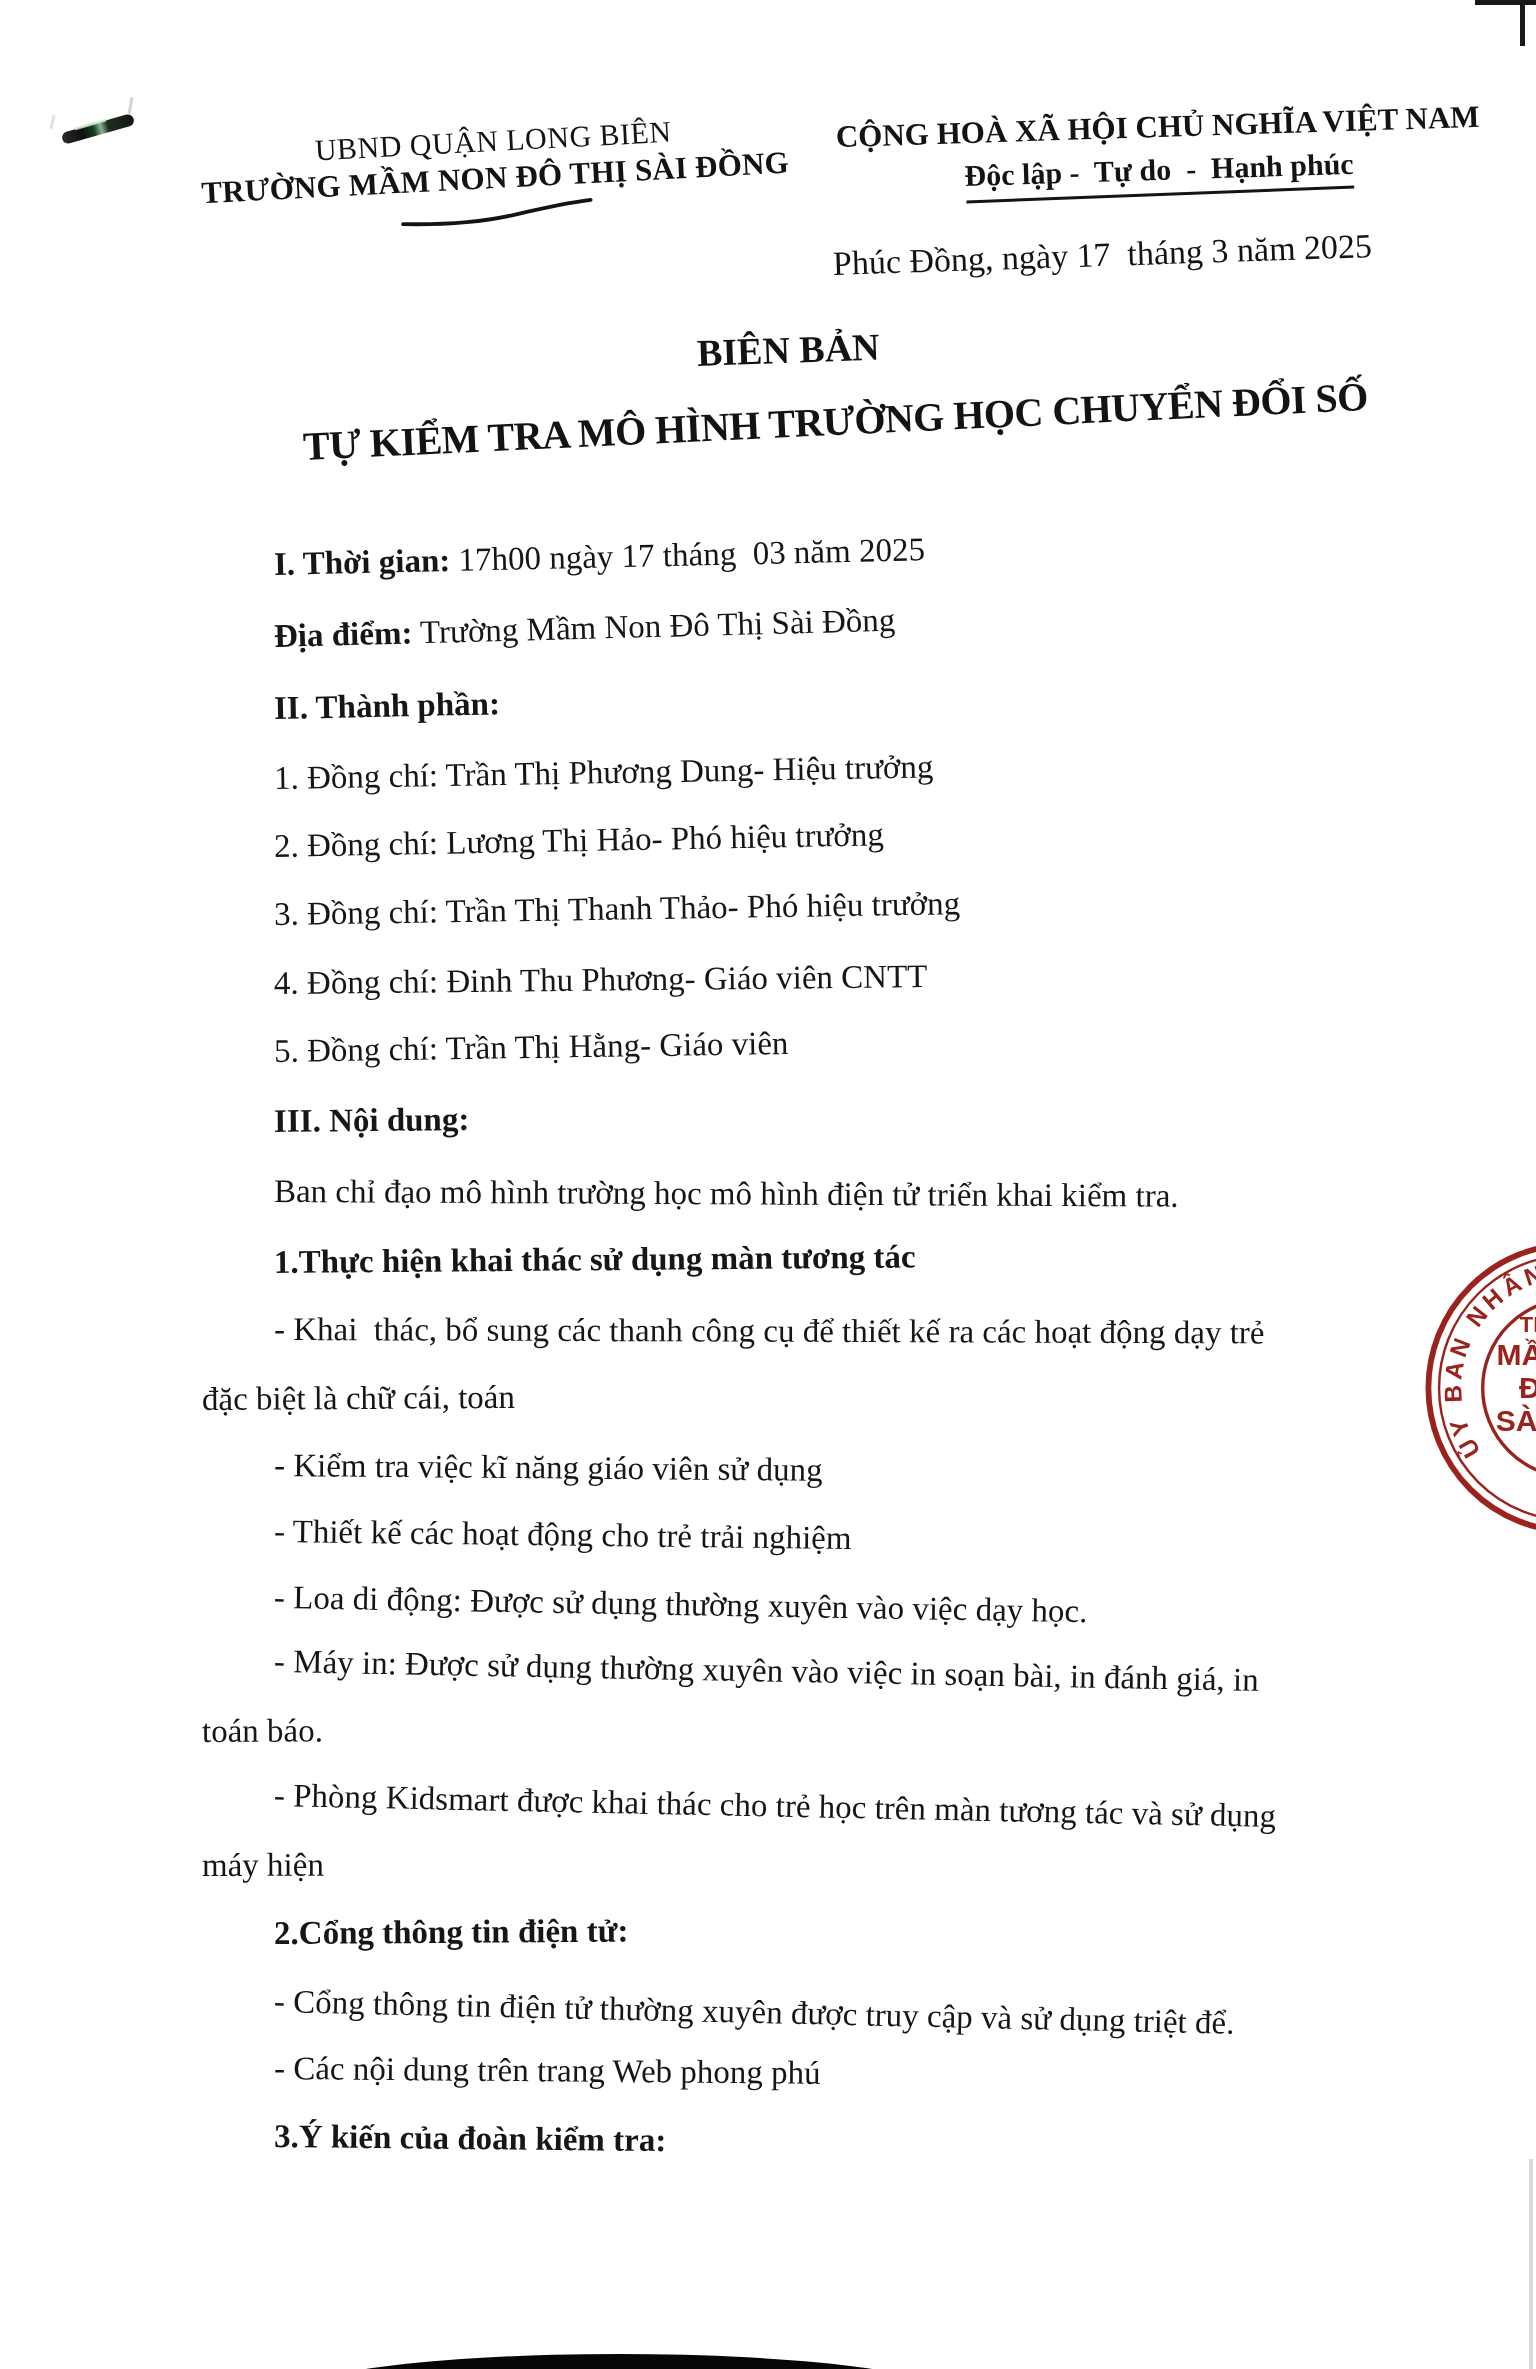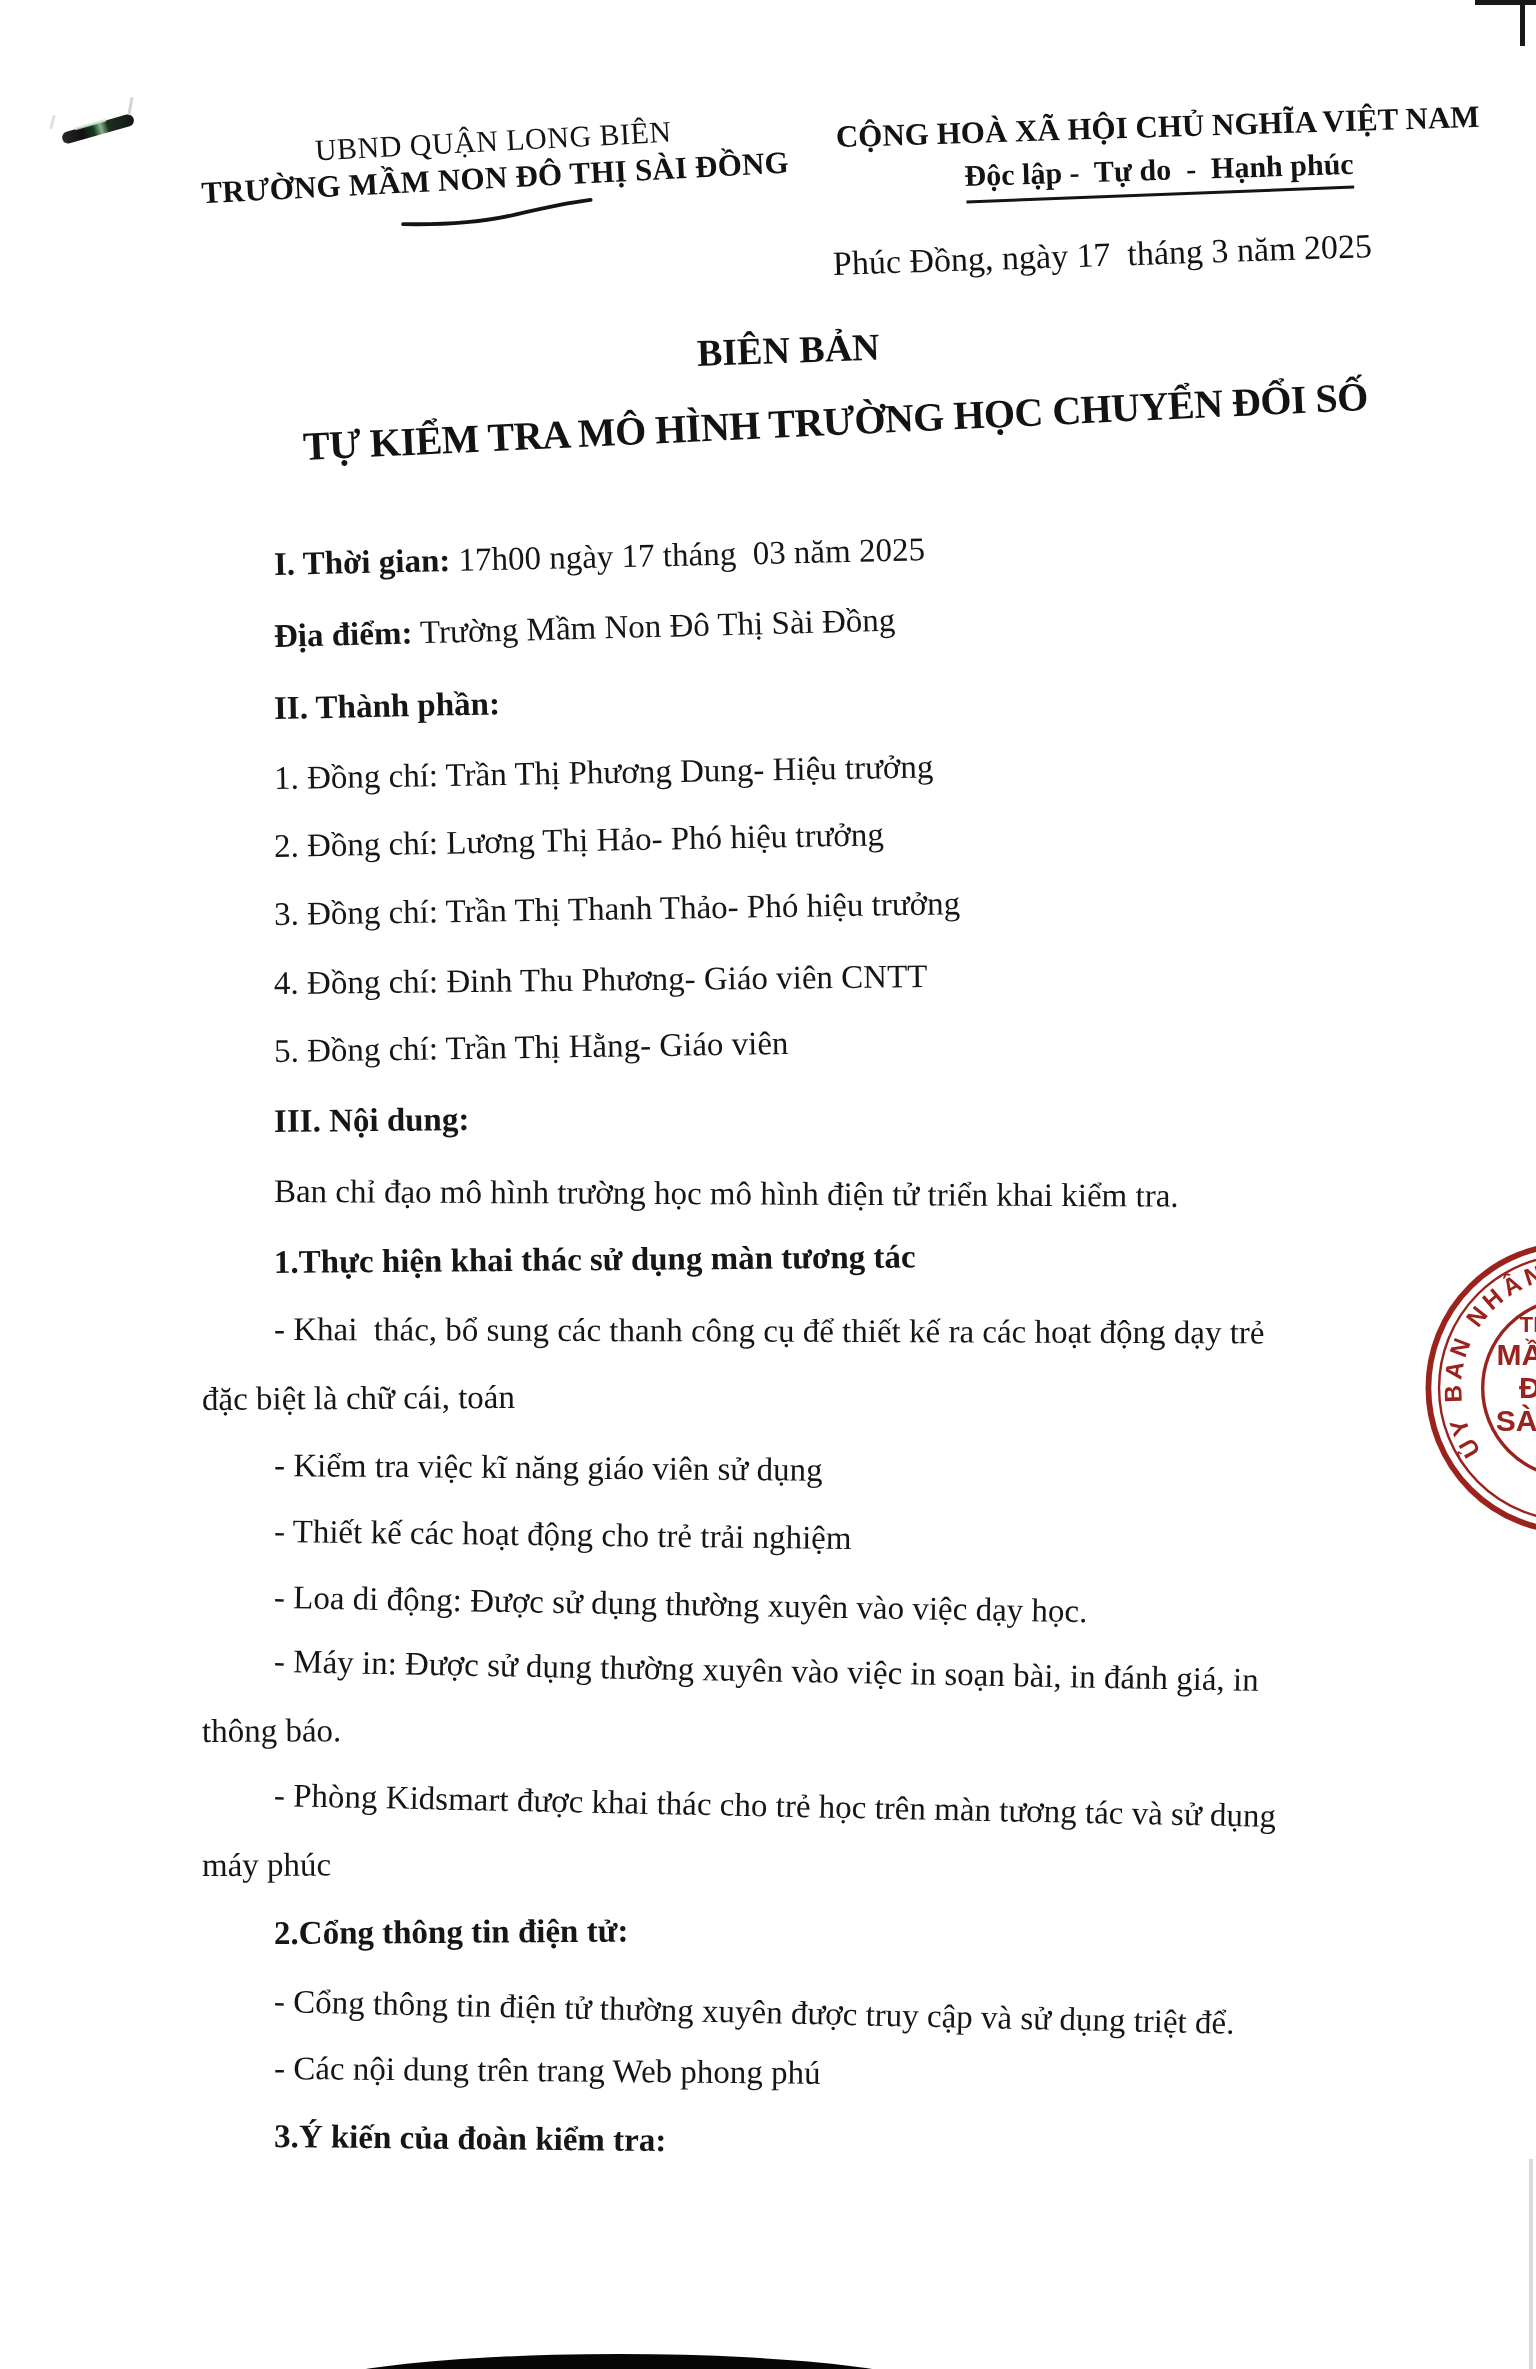--- a/index.html
+++ b/index.html
@@ -122,23 +122,23 @@
   <div class="line" style="left:274px;top:1032px;transform:rotate(-0.9deg)"><span>5. Đồng chí: Trần Thị Hằng- Giáo viên</span></div>
   <div class="line" style="left:274px;top:1102px;transform:rotate(-0.6deg)"><span class="b">III. Nội dung:</span></div>
   <div class="line" style="left:274px;top:1172px;transform:rotate(0.3deg)"><span>Ban chỉ đạo mô hình trường học mô hình điện tử triển khai kiểm tra.</span></div>
   <div class="line" style="left:274px;top:1243px;transform:rotate(-0.5deg)"><span class="b">1.Thực hiện khai thác sử dụng màn tương tác</span></div>
   <div class="line" style="left:274px;top:1310px;transform:rotate(0.2deg)"><span>- Khai  thác, bổ sung các thanh công cụ để thiết kế ra các hoạt động dạy trẻ</span></div>
   <div class="line" style="left:202px;top:1380px;transform:rotate(-0.4deg)"><span>đặc biệt là chữ cái, toán</span></div>
   <div class="line" style="left:274px;top:1446px;transform:rotate(0.5deg)"><span>- Kiểm tra việc kĩ năng giáo viên sử dụng</span></div>
   <div class="line" style="left:274px;top:1512px;transform:rotate(0.7deg)"><span>- Thiết kế các hoạt động cho trẻ trải nghiệm</span></div>
   <div class="line" style="left:274px;top:1578px;transform:rotate(1deg)"><span>- Loa di động: Được sử dụng thường xuyên vào việc dạy học.</span></div>
   <div class="line" style="left:274px;top:1642px;transform:rotate(1.1deg)"><span>- Máy in: Được sử dụng thường xuyên vào việc in soạn bài, in đánh giá, in</span></div>
-  <div class="line" style="left:202px;top:1712px;transform:rotate(-0.3deg)"><span>thông báo.</span></div>
+  <div class="line" style="left:202px;top:1712px;transform:rotate(-0.3deg)"><span>toán báo.</span></div>
   <div class="line" style="left:274px;top:1776px;transform:rotate(1.2deg)"><span>- Phòng Kidsmart được khai thác cho trẻ học trên màn tương tác và sử dụng</span></div>
-  <div class="line" style="left:202px;top:1846px;transform:rotate(-0.2deg)"><span>máy phúc</span></div>
+  <div class="line" style="left:202px;top:1846px;transform:rotate(-0.2deg)"><span>máy hiện</span></div>
   <div class="line" style="left:274px;top:1914px;transform:rotate(-0.4deg)"><span class="b">2.Cổng thông tin điện tử:</span></div>
   <div class="line" style="left:274px;top:1982px;transform:rotate(1.3deg)"><span>- Cổng thông tin điện tử thường xuyên được truy cập và sử dụng triệt để.</span></div>
   <div class="line" style="left:274px;top:2049px;transform:rotate(0.5deg)"><span>- Các nội dung trên trang Web phong phú</span></div>
   <div class="line" style="left:274px;top:2117px;transform:rotate(0.6deg)"><span class="b">3.Ý kiến của đoàn kiểm tra:</span></div>
 
   <svg class="abs stamp-svg" width="158" height="408" viewBox="1420 1250 163 420">
     <g stroke="#9a241d" fill="none">
       <circle cx="1620" cy="1430" r="148" stroke-width="6"></circle>
       <circle cx="1620" cy="1430" r="137" stroke-width="2.5"></circle>
       <circle cx="1620" cy="1430" r="92" stroke-width="3.5"></circle>

